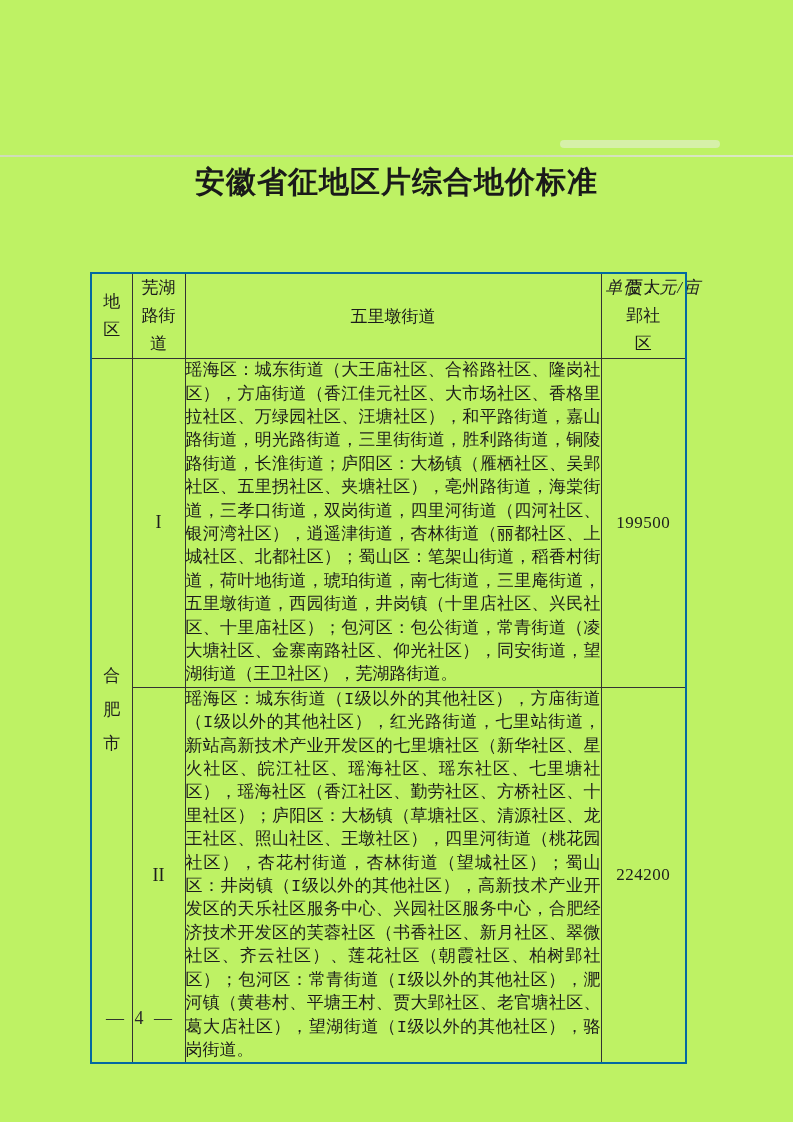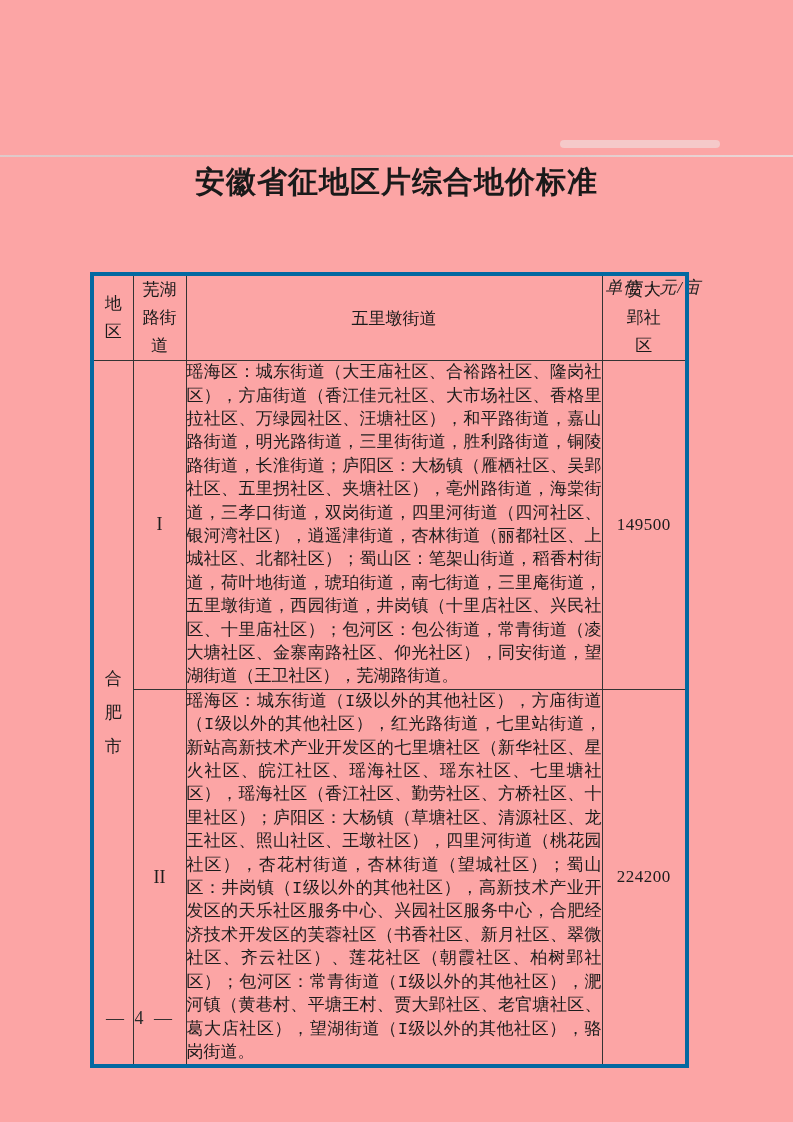--- a/index.html
+++ b/index.html
@@ -6,21 +6,21 @@
   body {
     width: 793px; height: 1122px;
     background: #ffffff;
     position: relative;
     font-family: "Liberation Serif", "DejaVu Serif", serif;
     color: #1d1d1d;
     overflow: hidden;
   }
   .page {
     position: absolute; inset: 0;
-    background: #fca5a5;
+    background: #bef264;
   }
   
   .scan-line {
     position: absolute; left: 0; top: 155px;
     width: 793px; height: 2px;
     background: linear-gradient(to right, #d6d6d6, #c9c9c9 45%, #dedede 80%, #e6e6e6);
     opacity: 0.75;
   }
   .scan-smudge {
     position: absolute; left: 560px; top: 140px;
@@ -41,21 +41,21 @@
     font-style: italic;
     letter-spacing: 1px;
     color: #222222;
     margin-top: 36px;
   }
   table.price-table {
     position: absolute; left: 90px; top: 272px;
     width: 595px;
     border-collapse: collapse;
     table-layout: fixed;
-    border: 4px solid #0369a1;
+    border: 2px solid #0369a1;
   }
   table.price-table th, table.price-table td {
     border: 1.4px solid #333333;
     padding: 0;
   }
   col.c-region { width: 41px; }
   col.c-zoneno { width: 53px; }
   col.c-scope  { width: 416px; }
   col.c-std    { width: 85px; }
 
@@ -74,21 +74,21 @@
     display: inline-block;
     width: 2.15em;
     word-break: break-all;
     line-height: 1.65;
     text-align: center;
   }
   .hdr-stack.one-char { width: 1.1em; }
 
   td.region-cell {
     text-align: center; vertical-align: middle;
-    font-family: Liberation Serif, serif;
+    font-family: Liberation Mono, monospace;
     font-size: 17px;
   }
   .region-vertical {
     display: inline-block;
     width: 1.15em;
     word-break: break-all;
     line-height: 2.0;
     text-align: center;
   }
   td.zone-no-cell {
@@ -153,21 +153,21 @@
         </th>
       </tr>
     </thead>
     <tbody>
       <tr class="row-one">
         <td class="region-cell" rowspan="2">
           <span class="region-vertical">合肥市</span>
         </td>
         <td class="zone-no-cell">I</td>
         <td class="scope-cell">瑶海区：城东街道（大王庙社区、合裕路社区、隆岗社区），方庙街道（香江佳元社区、大市场社区、香格里拉社区、万绿园社区、汪塘社区），和平路街道，嘉山路街道，明光路街道，三里街街道，胜利路街道，铜陵路街道，长淮街道；庐阳区：大杨镇（雁栖社区、吴郢社区、五里拐社区、夹塘社区），亳州路街道，海棠街道，三孝口街道，双岗街道，四里河街道（四河社区、银河湾社区），逍遥津街道，杏林街道（丽都社区、上城社区、北都社区）；蜀山区：笔架山街道，稻香村街道，荷叶地街道，琥珀街道，南七街道，三里庵街道，五里墩街道，西园街道，井岗镇（十里店社区、兴民社区、十里庙社区）；包河区：包公街道，常青街道（凌大塘社区、金寨南路社区、仰光社区），同安街道，望湖街道（王卫社区），芜湖路街道。</td>
-        <td class="standard-cell">149500</td>
+        <td class="standard-cell">199500</td>
       </tr>
       <tr class="row-two">
         <td class="zone-no-cell">II</td>
         <td class="scope-cell">瑶海区：城东街道（I级以外的其他社区），方庙街道（I级以外的其他社区），红光路街道，七里站街道，新站高新技术产业开发区的七里塘社区（新华社区、星火社区、皖江社区、瑶海社区、瑶东社区、七里塘社区），瑶海社区（香江社区、勤劳社区、方桥社区、十里社区）；庐阳区：大杨镇（草塘社区、清源社区、龙王社区、照山社区、王墩社区），四里河街道（桃花园社区），杏花村街道，杏林街道（望城社区）；蜀山区：井岗镇（I级以外的其他社区），高新技术产业开发区的天乐社区服务中心、兴园社区服务中心，合肥经济技术开发区的芙蓉社区（书香社区、新月社区、翠微社区、齐云社区）、莲花社区（朝霞社区、柏树郢社区）；包河区：常青街道（I级以外的其他社区），淝河镇（黄巷村、平塘王村、贾大郢社区、老官塘社区、葛大店社区），望湖街道（I级以外的其他社区），骆岗街道。</td>
         <td class="standard-cell">224200</td>
       </tr>
     </tbody>
   </table>
 
   <div class="page-number">— 4 —</div>

